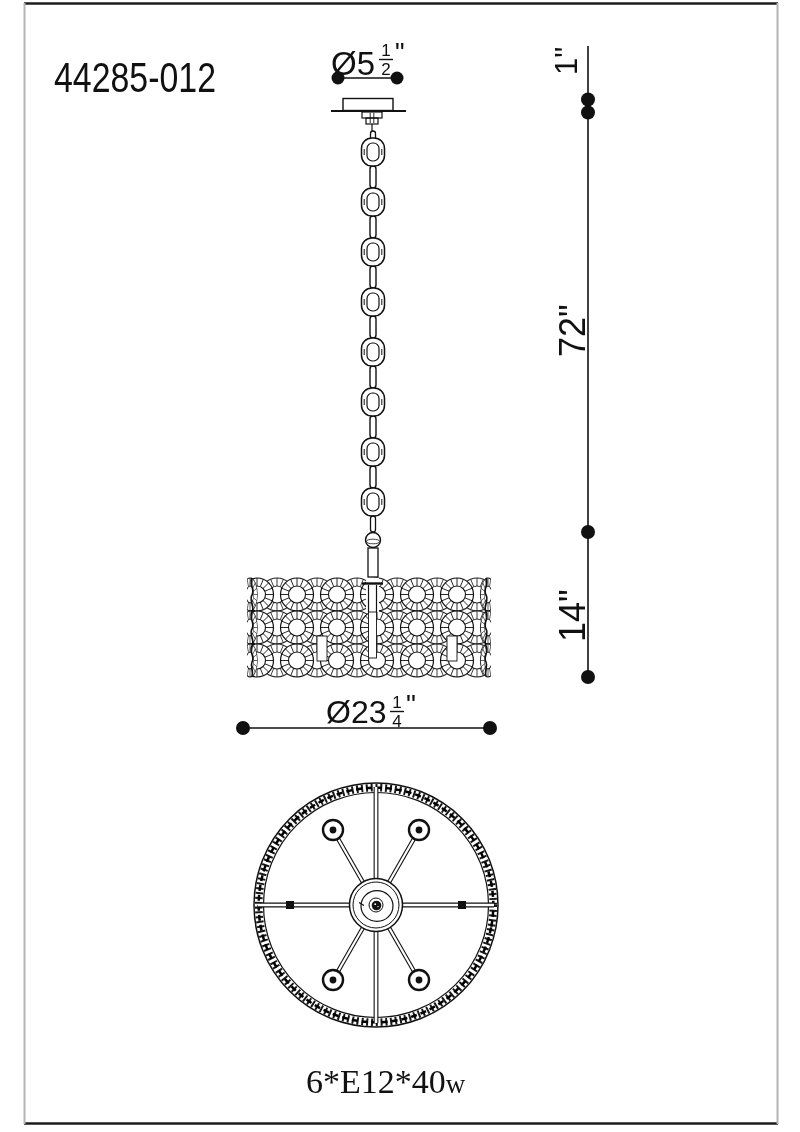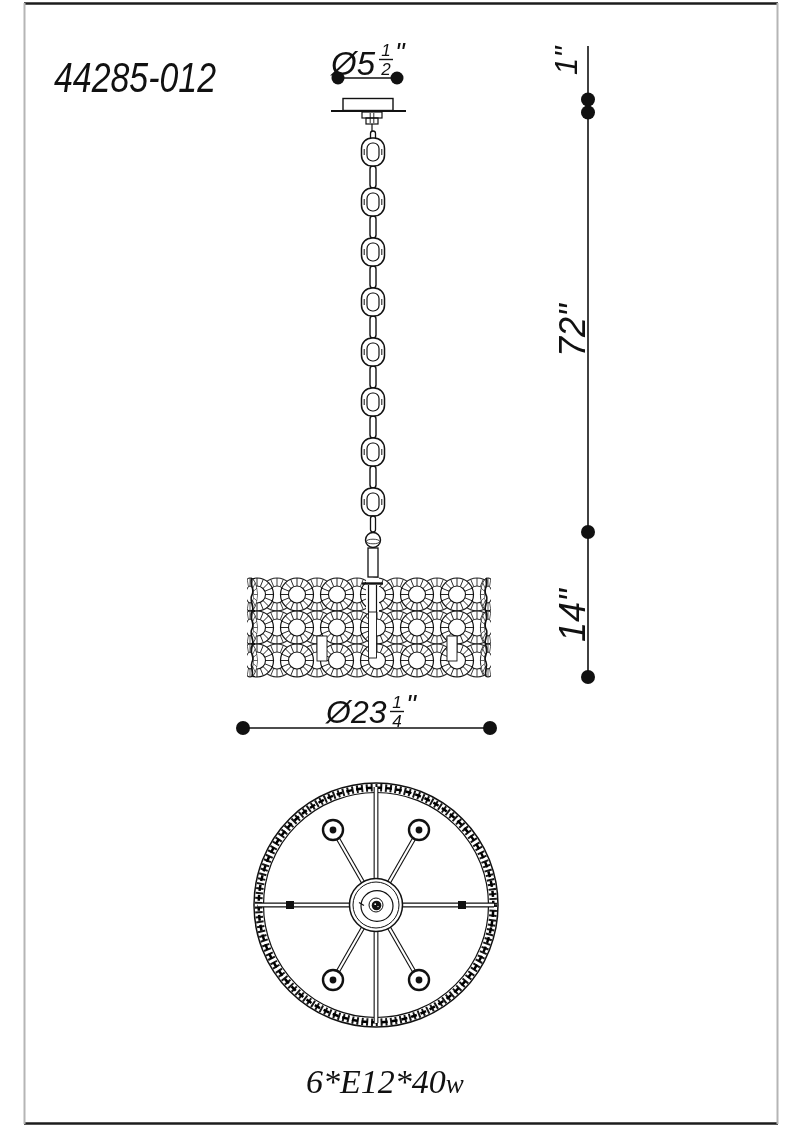--- a/index.html
+++ b/index.html
@@ -1,16 +1,16 @@
 <!DOCTYPE html>
 <html><head>
 <meta charset="utf-8">
 <style>
   html,body{margin:0;padding:0;background:#fff;}
-  .page{position:relative;width:800px;height:1132px;background:#ffffff;overflow:hidden;font-style:italic;}
+  .page{position:relative;width:800px;height:1132px;background:#ffffff;overflow:hidden;}
   svg{position:absolute;left:0;top:0;}
   .lbl{font-family:"Liberation Sans","DejaVu Sans",sans-serif;fill:#111;}
   .serif{font-family:"Liberation Serif","DejaVu Serif",serif;fill:#111;}
   .ink{stroke:#111;fill:none;}
 </style>
 </head>
 <body>
 
 <div class="page">
 <svg width="800" height="1132" viewBox="0 0 800 1132">

